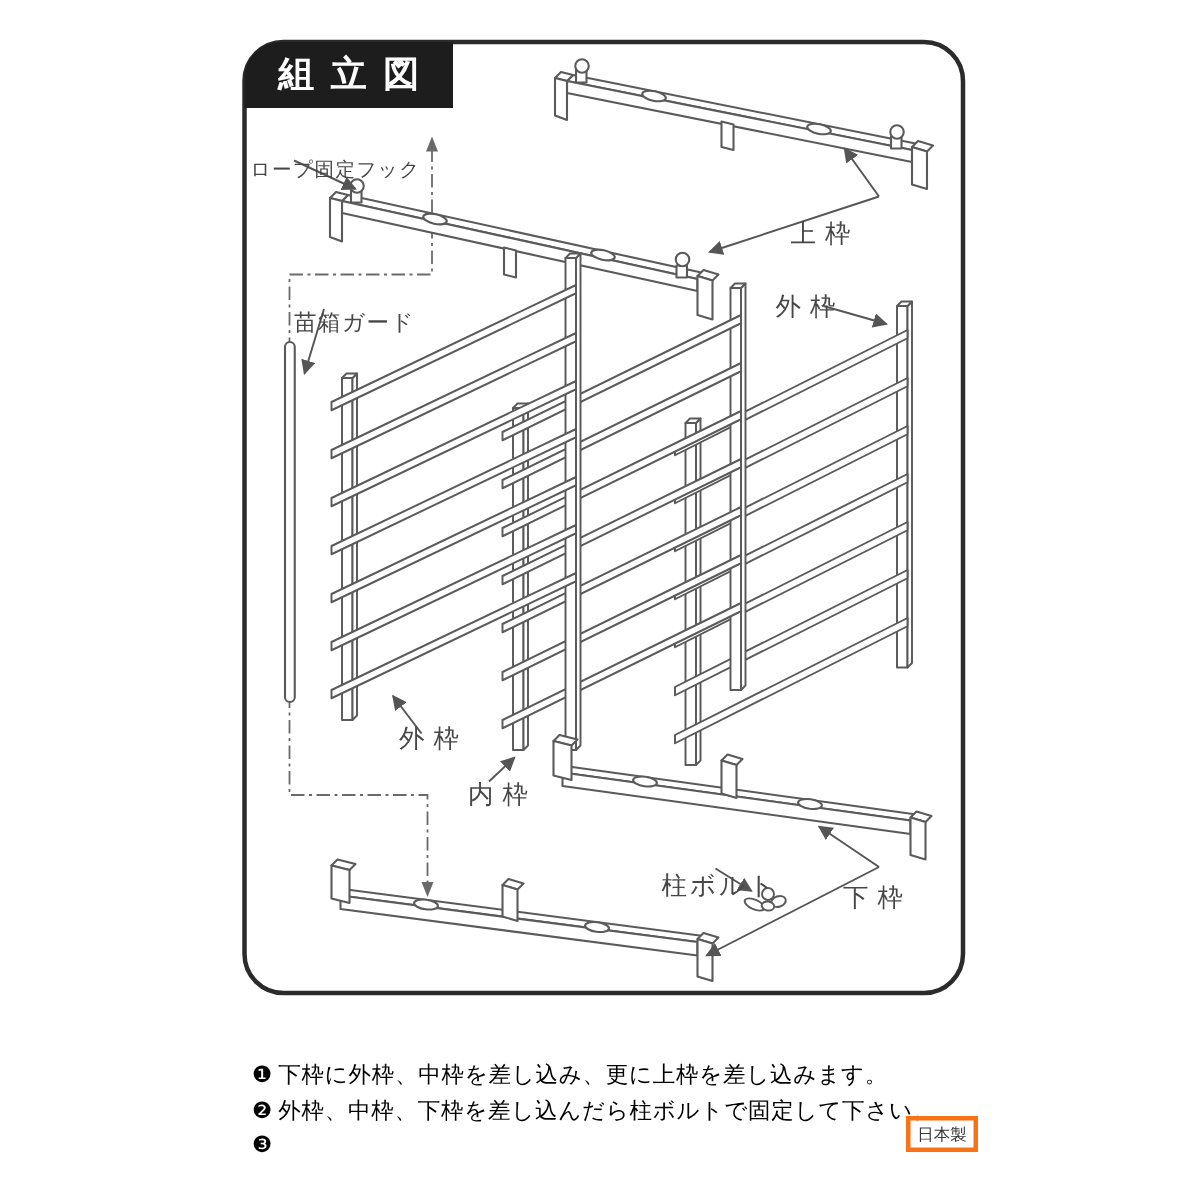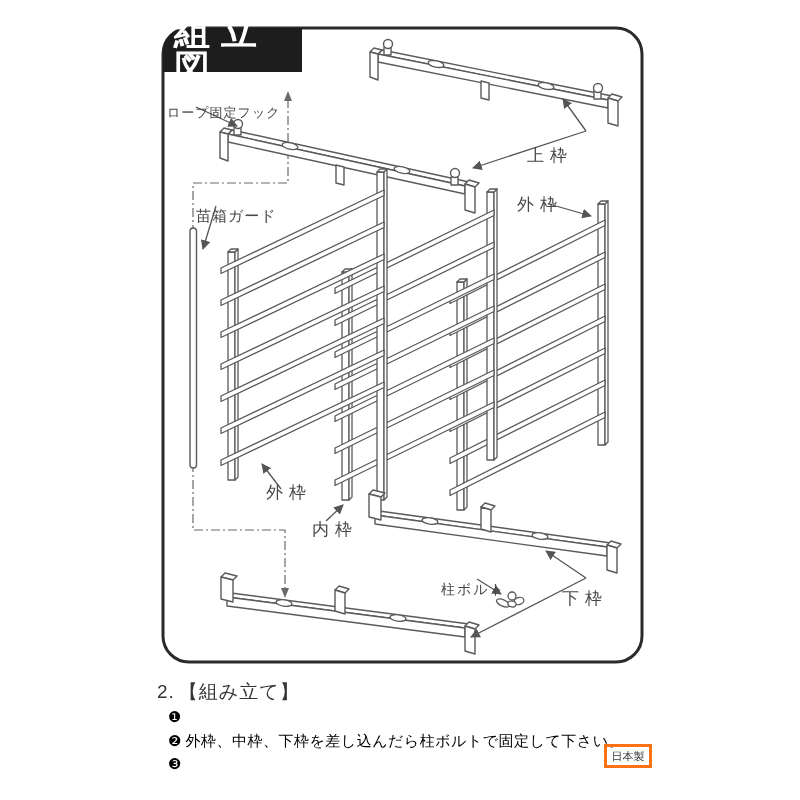--- a/index.html
+++ b/index.html
@@ -2,21 +2,21 @@
 <html><head>
 <meta charset="utf-8">
 <style>
   html,body{margin:0;padding:0;background:#ffffff;}
   .page{position:relative;width:800px;height:800px;background:#ffffff;overflow:hidden;
         font-family:"Liberation Sans","DejaVu Sans",sans-serif;}
   svg{position:absolute;left:0;top:0;}
   .titlebar{position:absolute;left:163px;top:28px;width:139px;height:44px;
             background:#1d1d1d;border-radius:24px 0 0 0;
             display:flex;align-items:center;justify-content:center;}
-  .titlebar span{color:#ffffff;font-size:36px;font-weight:bold;letter-spacing:11px;
+  .titlebar span{color:#ffffff;font-size:24px;font-weight:bold;letter-spacing:11px;
                  padding-left:11px;line-height:1;}
   .lbl{position:absolute;color:#474747;white-space:nowrap;line-height:1.1;}
   .lbl-sm{font-size:13px;letter-spacing:1px;margin-top:17px;}
   .lbl-lg{font-size:17px;letter-spacing:6px;}
   .instr{position:absolute;left:157px;top:679px;color:#353535;}
   .instr-head{font-size:19px;letter-spacing:1px;}
   .instr-head .num{margin-right:4px;}
   .steps{position:absolute;left:168px;top:709px;width:470px;}
   .step{display:flex;align-items:flex-start;gap:4px;margin-bottom:7px;}
   .step .mk{font-size:15px;line-height:1.1;}
@@ -177,30 +177,28 @@
 <div class="titlebar">
   <span>組立図</span>
 </div>
 
 <div class="lbl lbl-sm" style="left:167px;top:89px;">ロープ固定フック</div>
 <div class="lbl lbl-lg" style="left:527px;top:147px;">上枠</div>
 <div class="lbl lbl-sm" style="left:196px;top:191px;font-size:15px;">苗箱ガード</div>
 <div class="lbl lbl-lg" style="left:517px;top:196px;">外枠</div>
 <div class="lbl lbl-lg" style="left:266px;top:484px;">外枠</div>
 <div class="lbl lbl-lg" style="left:312px;top:521px;">内枠</div>
-<div class="lbl lbl-sm" style="left:441px;top:565px;font-size:14px;letter-spacing:2px;">柱ボルト</div>
+<div class="lbl lbl-sm" style="left:441px;top:565px;font-size:17px;letter-spacing:2px;">柱ボルト</div>
 <div class="lbl lbl-lg" style="left:562px;top:590px;">下枠</div>
 
-<div class="instr instr-head">
-  <span class="num">2.</span><span>【組み立て】</span>
-</div>
 
 <div class="steps">
   <div class="step">
     <span class="mk">❶</span>
+    <span class="tx">下枠に外枠、中枠を差し込み、更に上枠を差し込みます。</span>
   </div>
   <div class="step">
     <span class="mk">❷</span>
     <span class="tx">外枠、中枠、下枠を差し込んだら柱ボルトで固定して下さい。</span>
   </div>
   <div class="step">
     <span class="mk">❸</span>
   </div>
 </div>
 

